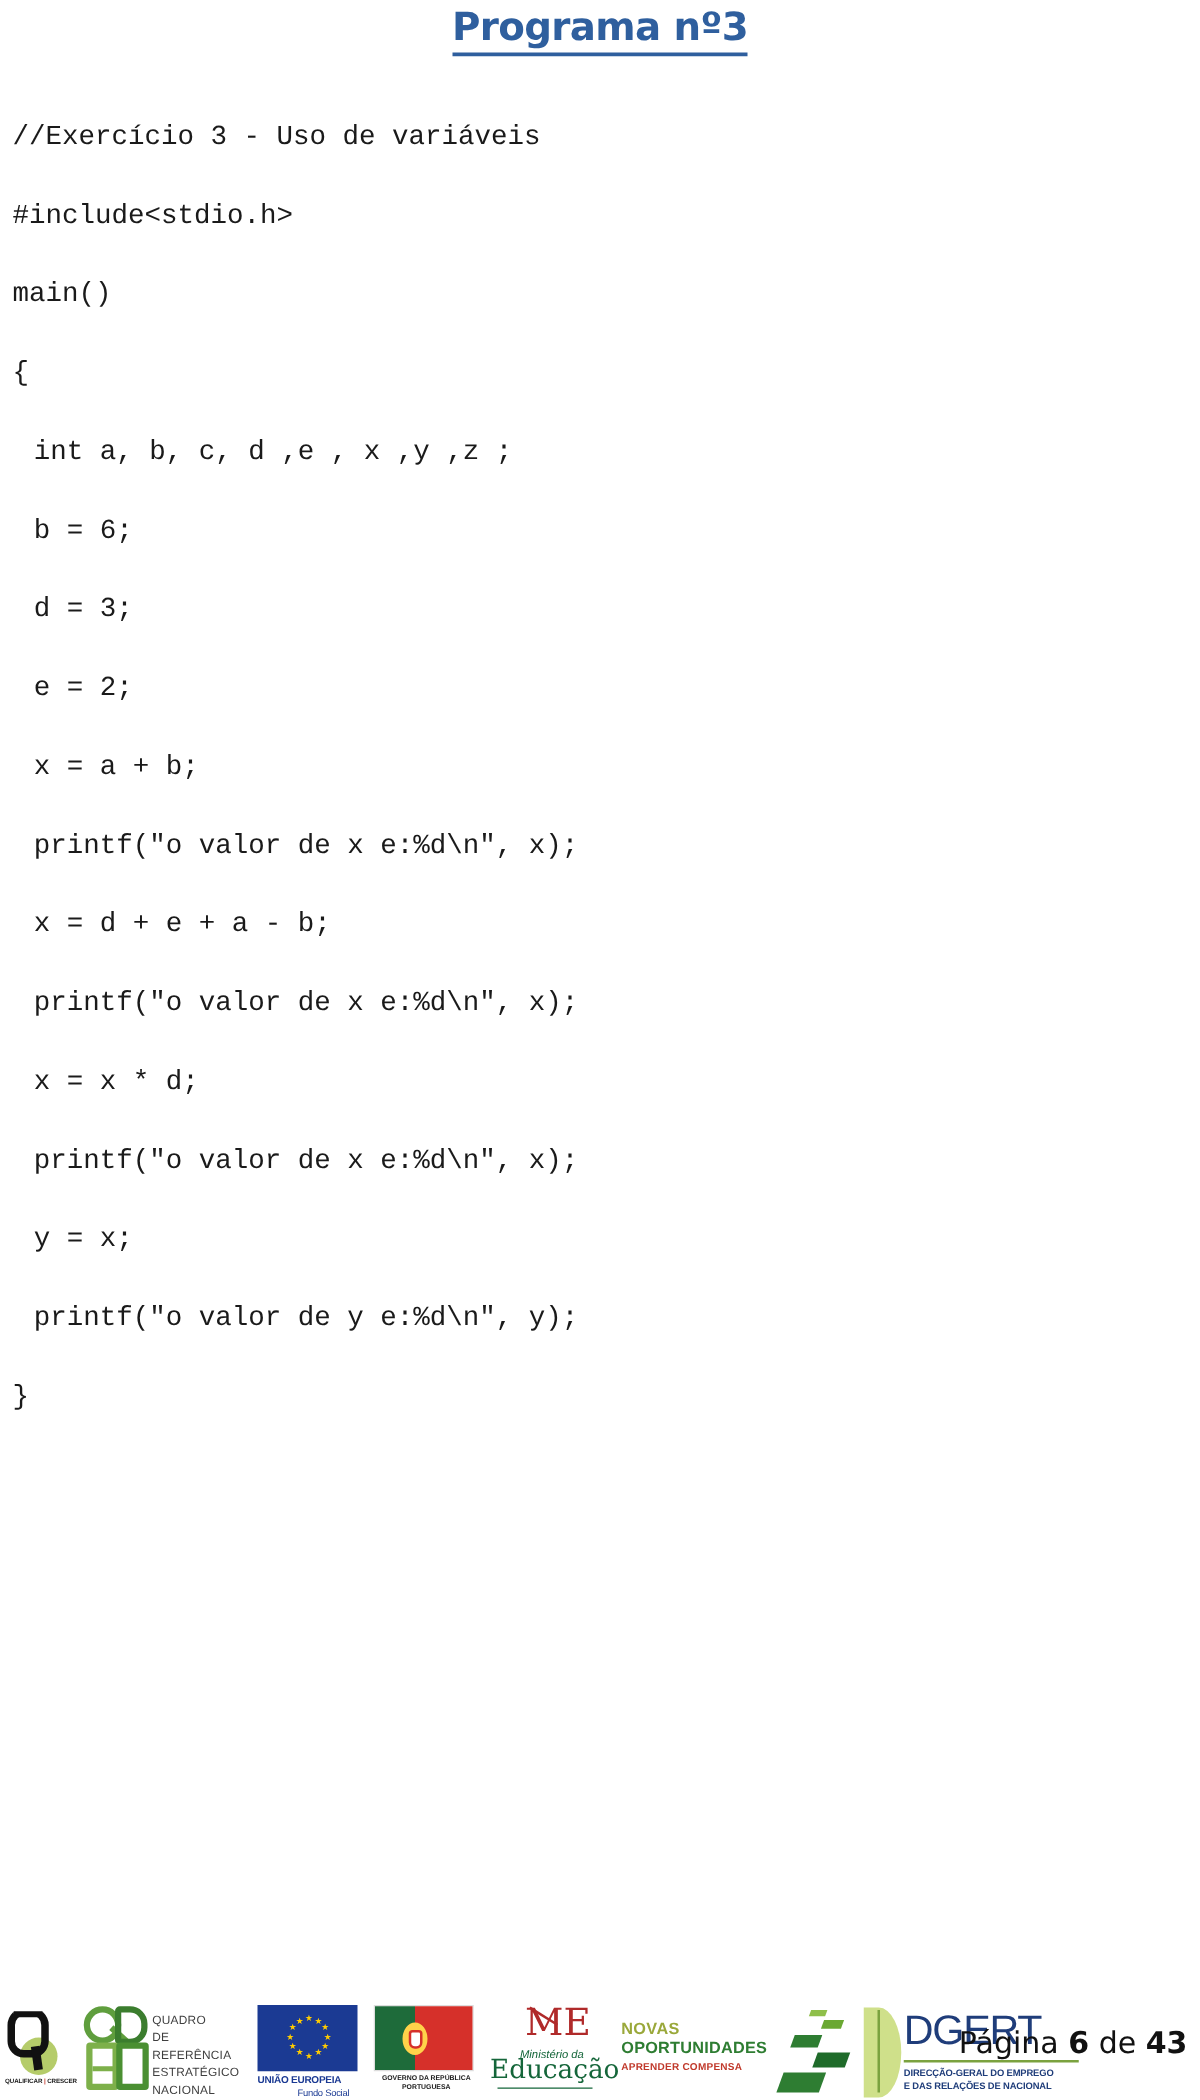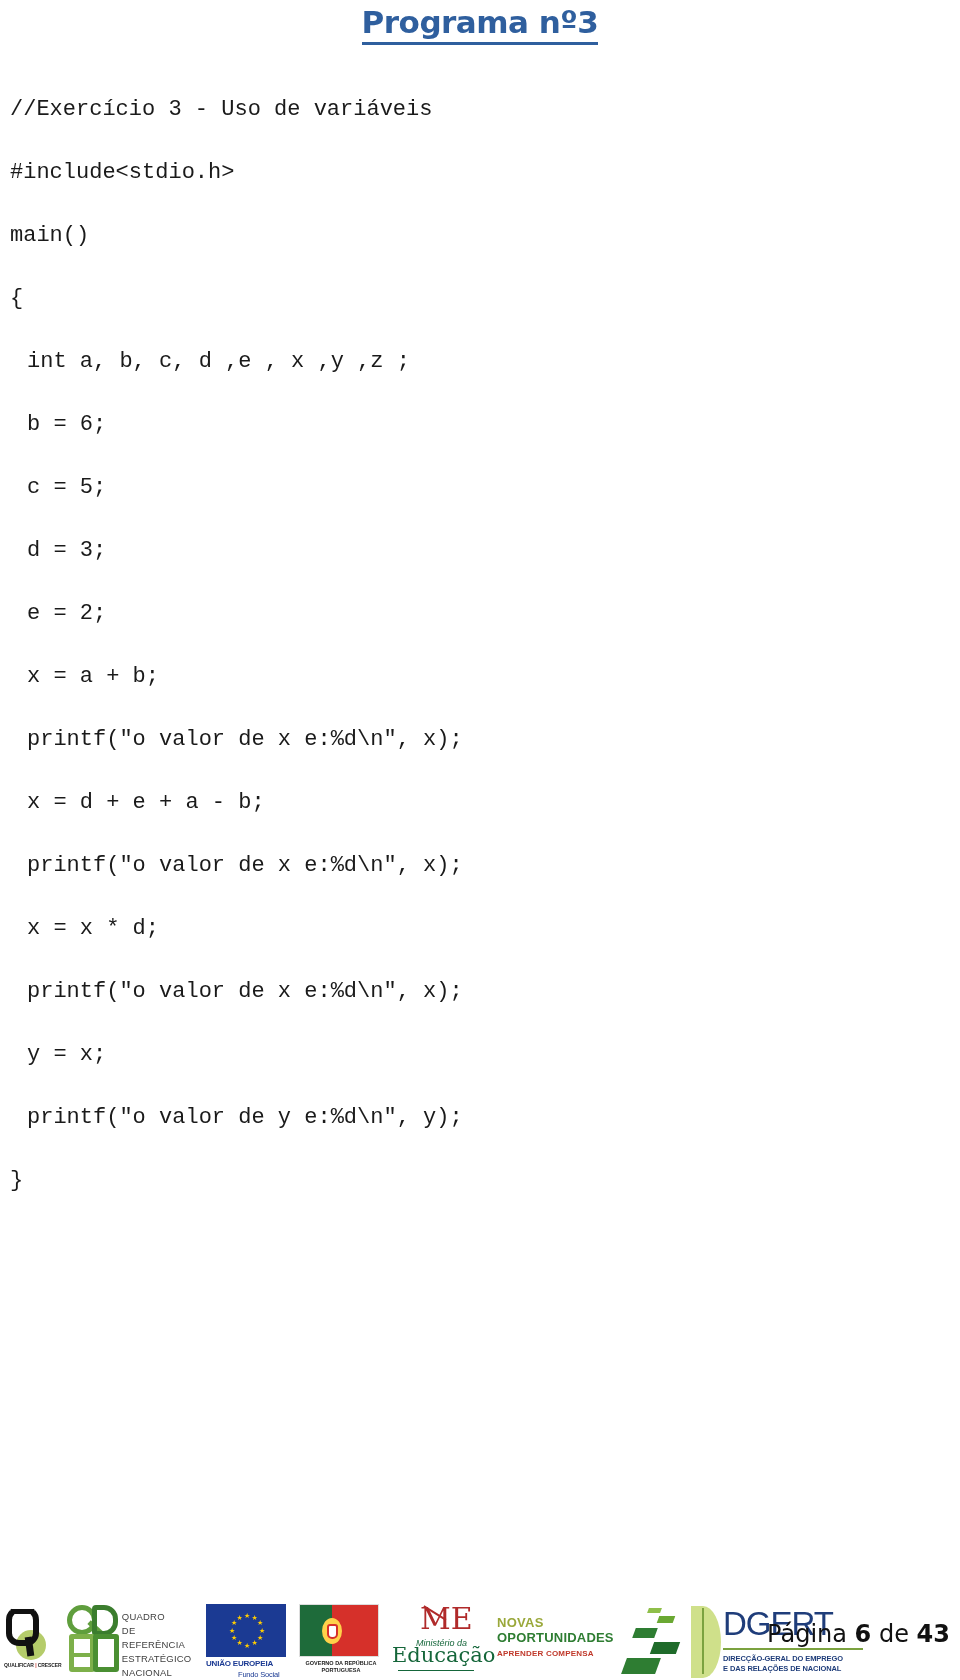--- a/index.html
+++ b/index.html
@@ -294,21 +294,20 @@
   <span class="ttl-underline">Programa nº3</span>
 </div>
 
 <div id="code-block">
     <div class="code-line ind0">//Exercício 3 - Uso de variáveis</div>
     <div class="code-line ind0">#include&lt;stdio.h&gt;</div>
     <div class="code-line ind0">main()</div>
     <div class="code-line ind0">{</div>
     <div class="code-line ind1">int a, b, c, d ,e , x ,y ,z ;</div>
     <div class="code-line ind1">b = 6;</div>
-    <div class="code-line ind1">c = 5;</div>
     <div class="code-line ind1">d = 3;</div>
     <div class="code-line ind1">e = 2;</div>
     <div class="code-line ind1">x = a + b;</div>
     <div class="code-line ind1">printf("o valor de x e:%d\n", x);</div>
     <div class="code-line ind1">x = d + e + a - b;</div>
     <div class="code-line ind1">printf("o valor de x e:%d\n", x);</div>
     <div class="code-line ind1">x = x * d;</div>
     <div class="code-line ind1">printf("o valor de x e:%d\n", x);</div>
     <div class="code-line ind1">y = x;</div>
     <div class="code-line ind1">printf("o valor de y e:%d\n", y);</div>

